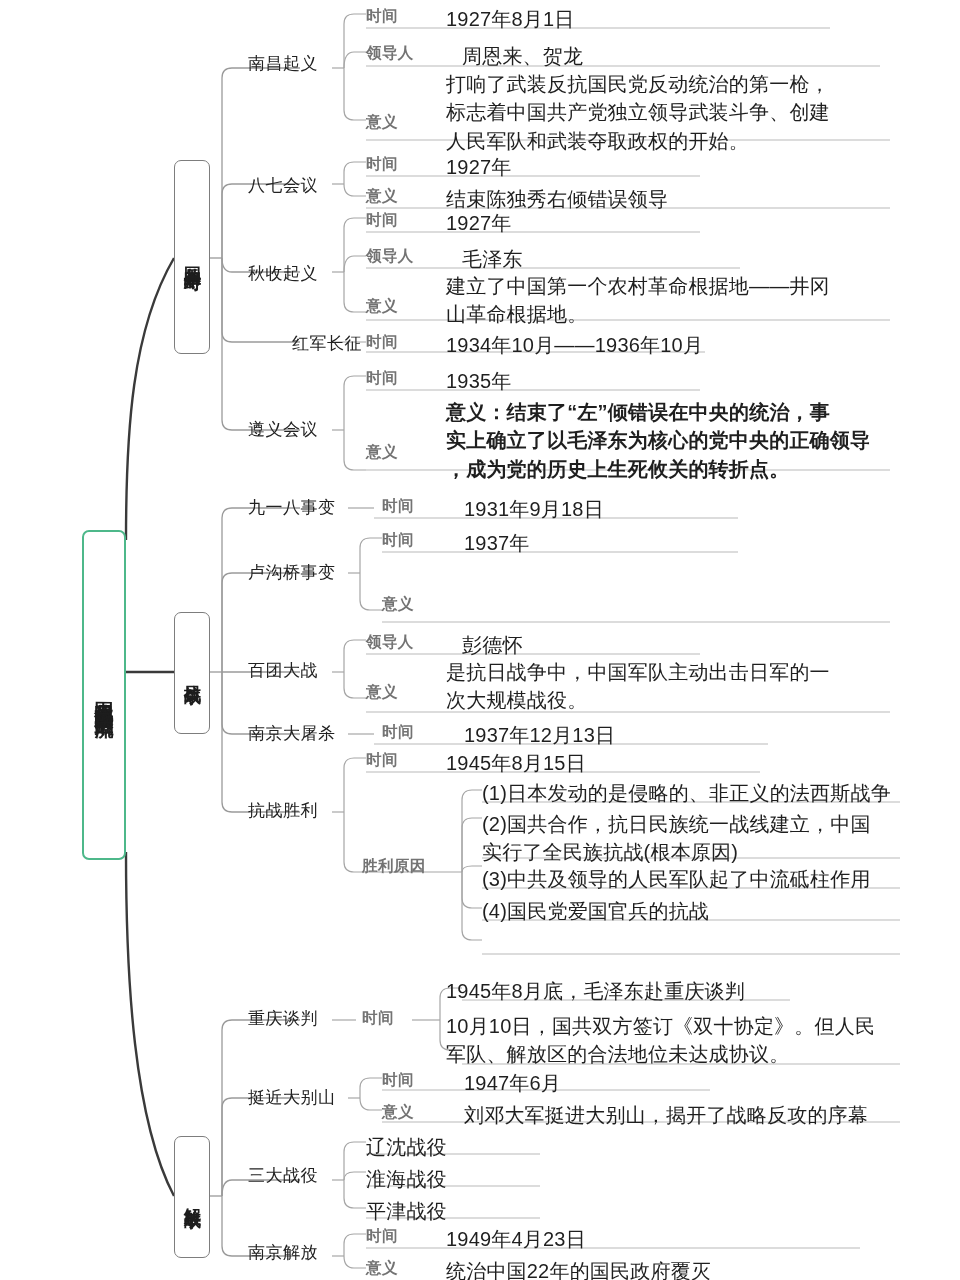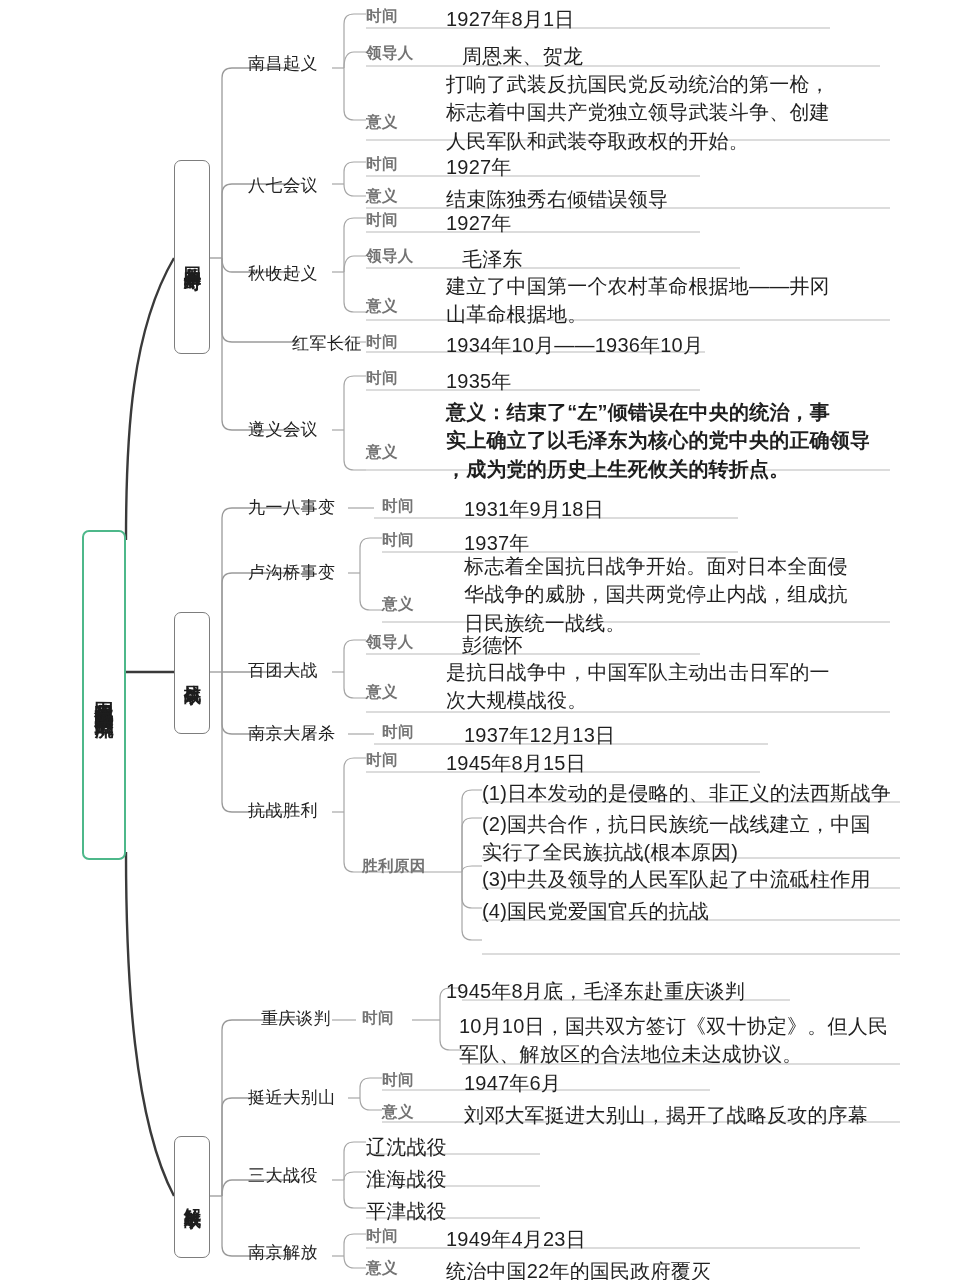--- a/index.html
+++ b/index.html
@@ -244,23 +244,20 @@
 ，成为党的历史上生死攸关的转折点。</div>
 
   <div class="topic" style="left:248px; top:496px;text-align:right;">九一八事变</div>
   <div class="field" style="left:382px; top:496px;">时间</div>
   <div class="value" style="left:464px; top:495px;">1931年9月18日</div>
 
   <div class="topic" style="left:248px; top:561px;">卢沟桥事变</div>
   <div class="field" style="left:382px; top:530px;">时间</div>
   <div class="value" style="left:464px; top:529px;">1937年</div>
   <div class="field" style="left:382px; top:594px;">意义</div>
-  <div class="value multi" style="left:464px; top:552px;">标志着全国抗日战争开始。面对日本全面侵
-华战争的威胁，国共两党停止内战，组成抗
-日民族统一战线。</div>
 
   <div class="topic" style="left:248px; top:659px;">百团大战</div>
   <div class="field" style="left:366px; top:632px;">领导人</div>
   <div class="value" style="left:462px; top:631px;">彭德怀</div>
   <div class="field" style="left:366px; top:682px;">意义</div>
   <div class="value multi" style="left:446px; top:658px;">是抗日战争中，中国军队主动出击日军的一
 次大规模战役。</div>
 
   <div class="topic" style="left:248px; top:722px;">南京大屠杀</div>
   <div class="field" style="left:382px; top:722px;">时间</div>
@@ -269,24 +266,24 @@
   <div class="topic" style="left:248px; top:799px;">抗战胜利</div>
   <div class="field" style="left:366px; top:750px;">时间</div>
   <div class="value" style="left:446px; top:749px;">1945年8月15日</div>
   <div class="field" style="left:362px; top:856px;">胜利原因</div>
   <div class="value" style="left:482px; top:779px;">(1)日本发动的是侵略的、非正义的法西斯战争</div>
   <div class="value multi" style="left:482px; top:810px;">(2)国共合作，抗日民族统一战线建立，中国
 实行了全民族抗战(根本原因)</div>
   <div class="value" style="left:482px; top:865px;">(3)中共及领导的人民军队起了中流砥柱作用</div>
   <div class="value" style="left:482px; top:897px;">(4)国民党爱国官兵的抗战</div>
 
-  <div class="topic" style="left:248px; top:1007px;margin-left:13px;">重庆谈判</div>
+  <div class="topic" style="left:248px; top:1007px;">重庆谈判</div>
   <div class="field" style="left:362px; top:1008px;">时间</div>
   <div class="value" style="left:446px; top:977px;">1945年8月底，毛泽东赴重庆谈判</div>
-  <div class="value multi" style="left:446px; top:1012px;margin-left:13px;">10月10日，国共双方签订《双十协定》。但人民
+  <div class="value multi" style="left:446px; top:1012px;">10月10日，国共双方签订《双十协定》。但人民
 军队、解放区的合法地位未达成协议。</div>
 
   <div class="topic" style="left:248px; top:1086px;">挺近大别山</div>
   <div class="field" style="left:382px; top:1070px;">时间</div>
   <div class="value" style="left:464px; top:1069px;">1947年6月</div>
   <div class="field" style="left:382px; top:1102px;">意义</div>
   <div class="value" style="left:464px; top:1101px;">刘邓大军挺进大别山，揭开了战略反攻的序幕</div>
 
   <div class="topic" style="left:248px; top:1164px;">三大战役</div>
   <div class="value" style="left:366px; top:1133px;">辽沈战役</div>

